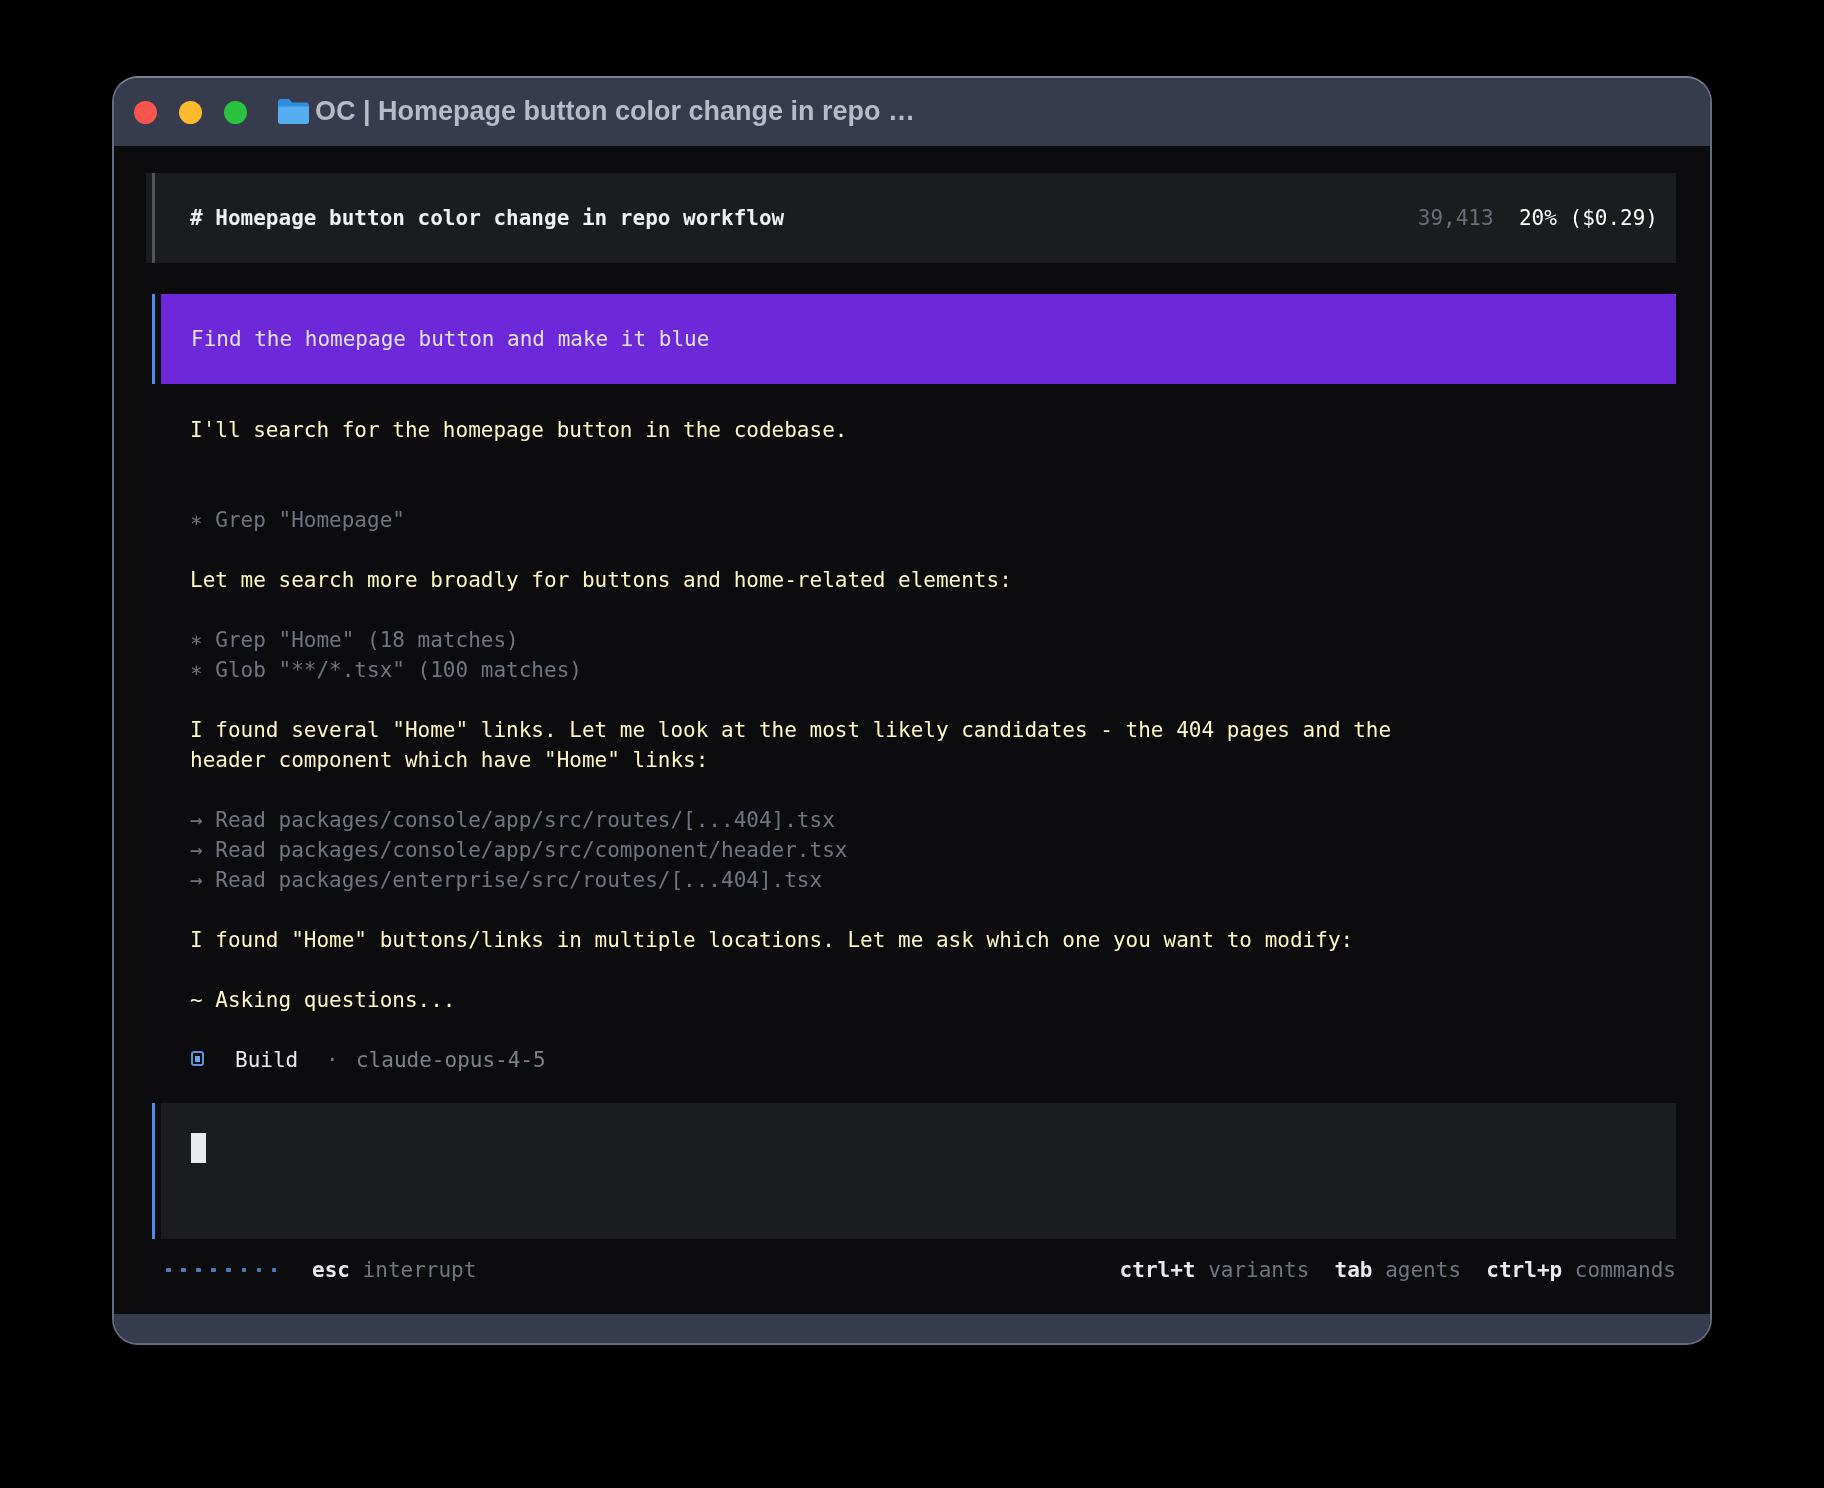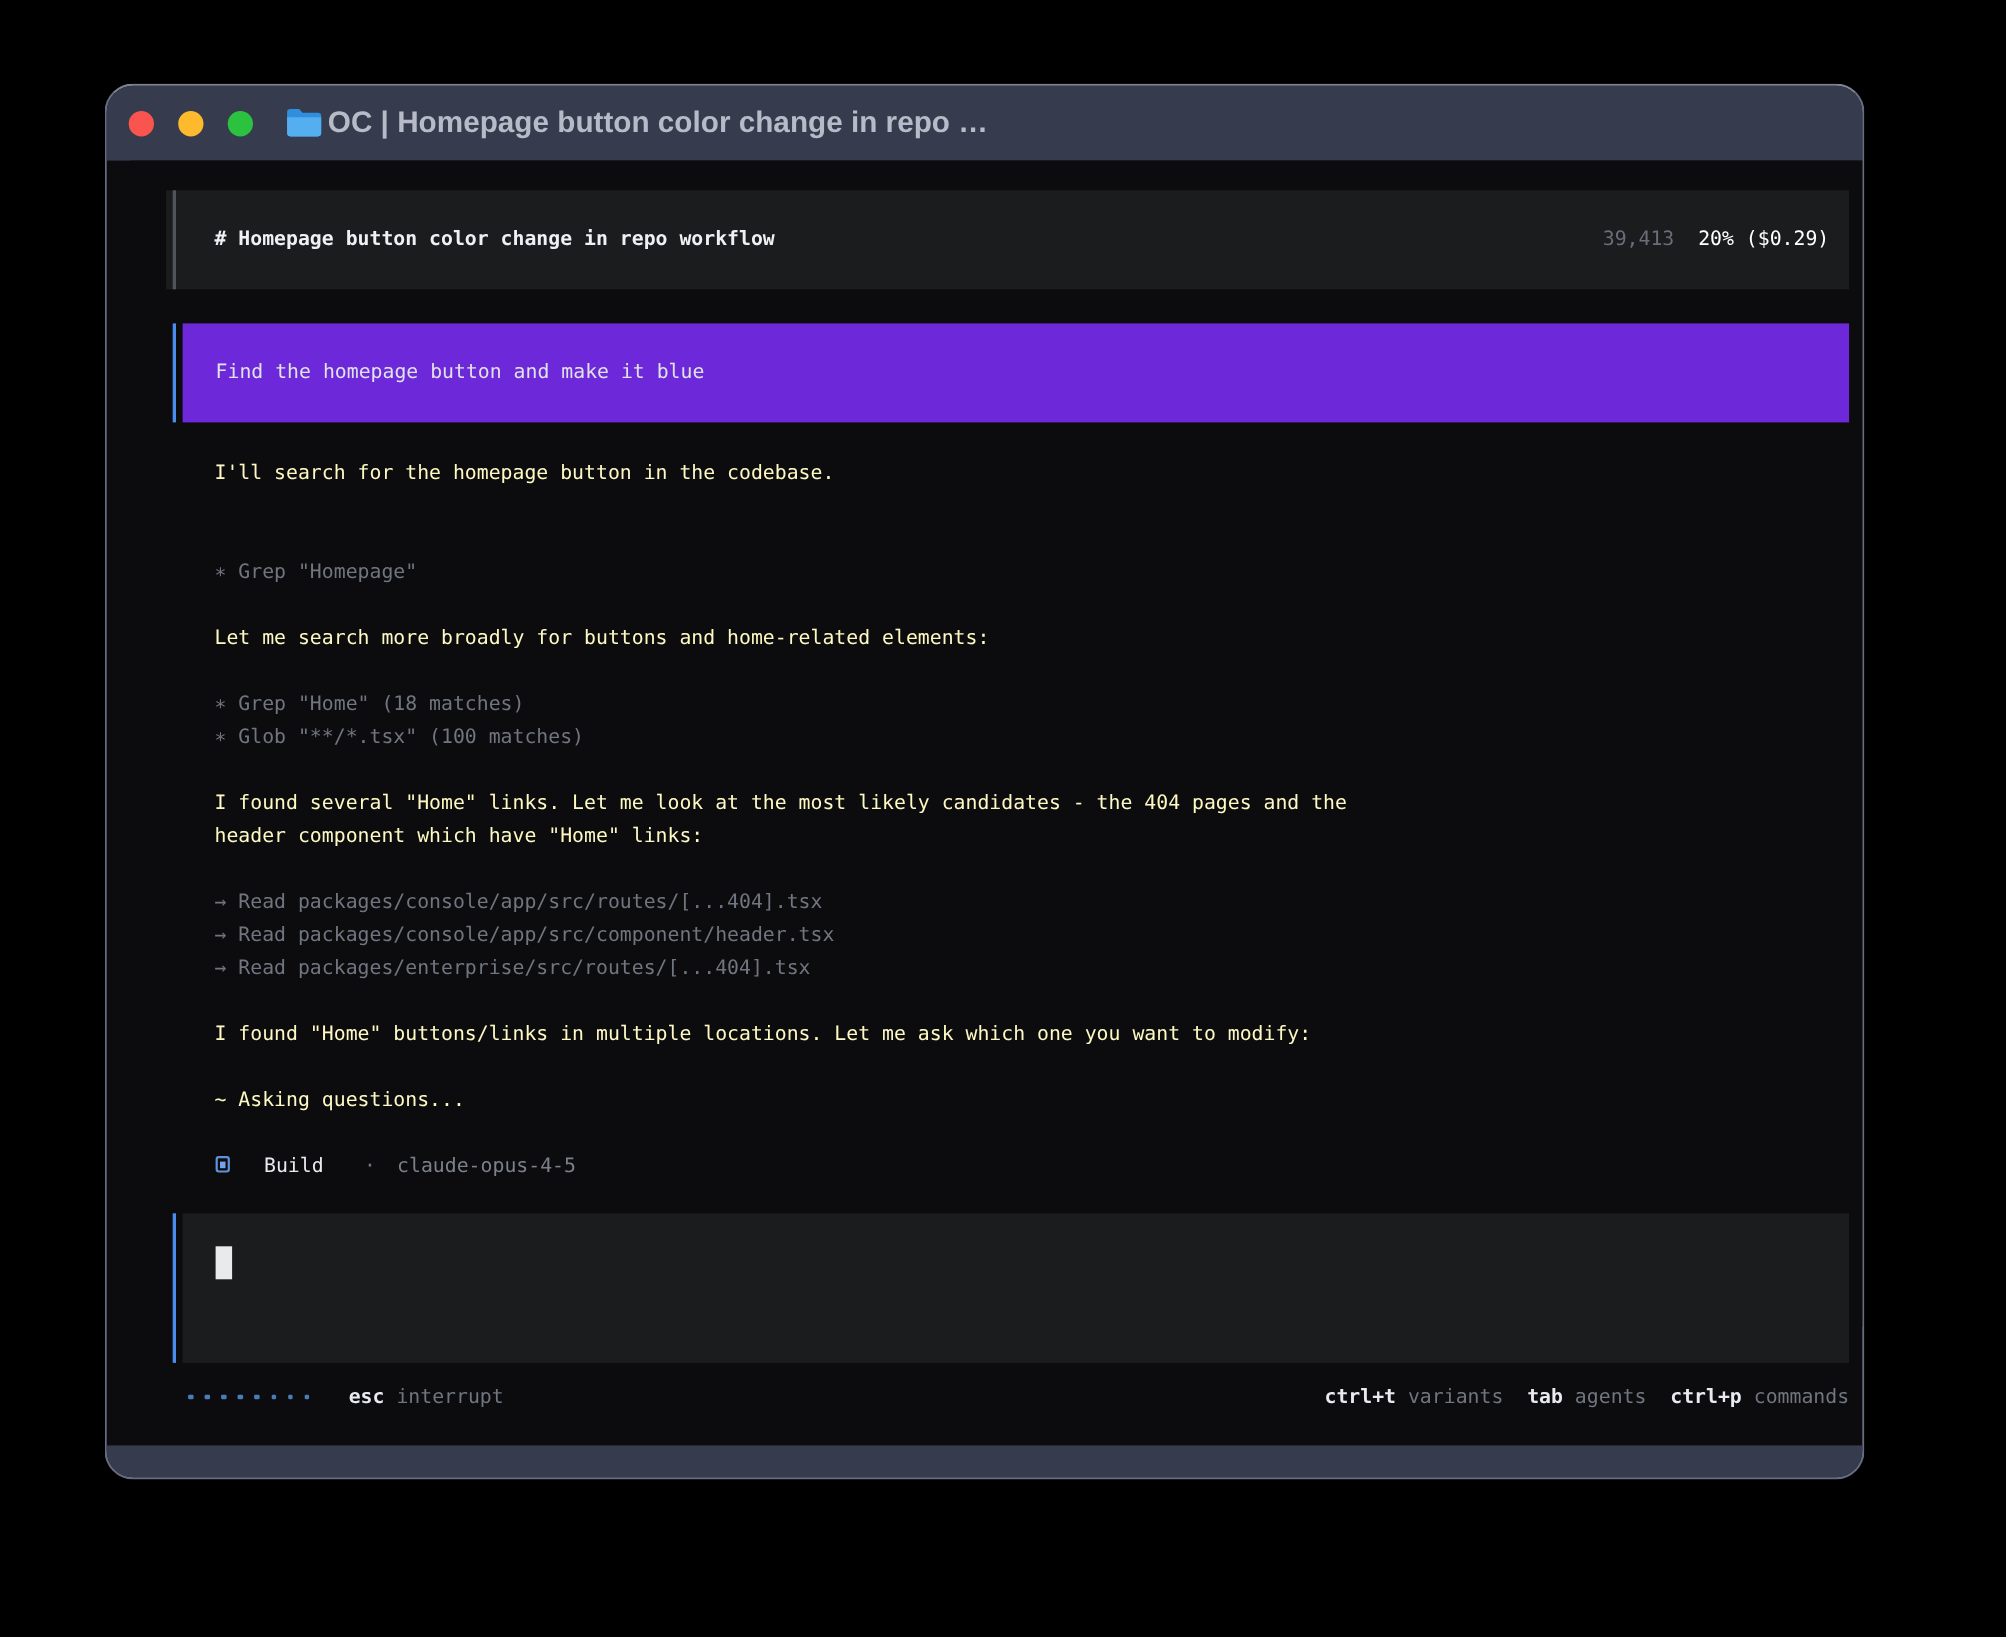--- a/index.html
+++ b/index.html
@@ -2,21 +2,21 @@
 <html><head>
 <meta charset="utf-8">
 <style>
   * { margin:0; padding:0; box-sizing:border-box; }
   html,body { width:1824px; height:1488px; background:#000; overflow:hidden; }
   body { font-family:"DejaVu Sans Mono", monospace; }
 
   .screen { position:relative; width:1824px; height:1488px; background:#000; }
 
   .window {
-    position:absolute; left:95px; top:76px; width:1600px; height:1269px;
+    position:absolute; left:112px; top:76px; width:1600px; height:1269px;
     background:#0c0c0e;
     border:2px solid #666c82;
     border-top-color:#7d8294;
     border-radius:26px;
     overflow:hidden;
   }
   .titlebar {
     position:absolute; left:0; top:0; width:1596px; height:68px;
     background:#373b4e;
   }
@@ -27,21 +27,21 @@
   .folder-icon { position:absolute; left:163px; top:19px; width:33px; height:29px; }
   .win-title {
     position:absolute; left:201px; top:0; height:68px; line-height:66px;
     font-family:"Liberation Sans", sans-serif; font-weight:bold; font-size:27px;
     color:#b7bbc7; white-space:pre;
   }
 
   .term {
     position:absolute; left:0; top:68px; width:1596px; height:1060px;
     background:#0c0c0e;
-    font-size:18px; line-height:30px; color:#dfe2e7; white-space:pre;margin-left:22px;
+    font-size:21px; line-height:30px; color:#dfe2e7; white-space:pre;
   }
   .bottomband {
     position:absolute; left:0; top:1236px; width:1596px; height:29px;
     background:#373b4e;
   }
 
   
   .hblock { position:absolute; left:32px; top:27px; width:1530px; height:90px; background:#1b1c1e; }
   .hbar { position:absolute; left:6px; top:0; width:3px; height:90px; background:#51545b; }
   .htitle { position:absolute; left:44px; top:30px; font-weight:bold; color:#eef0f4; }

